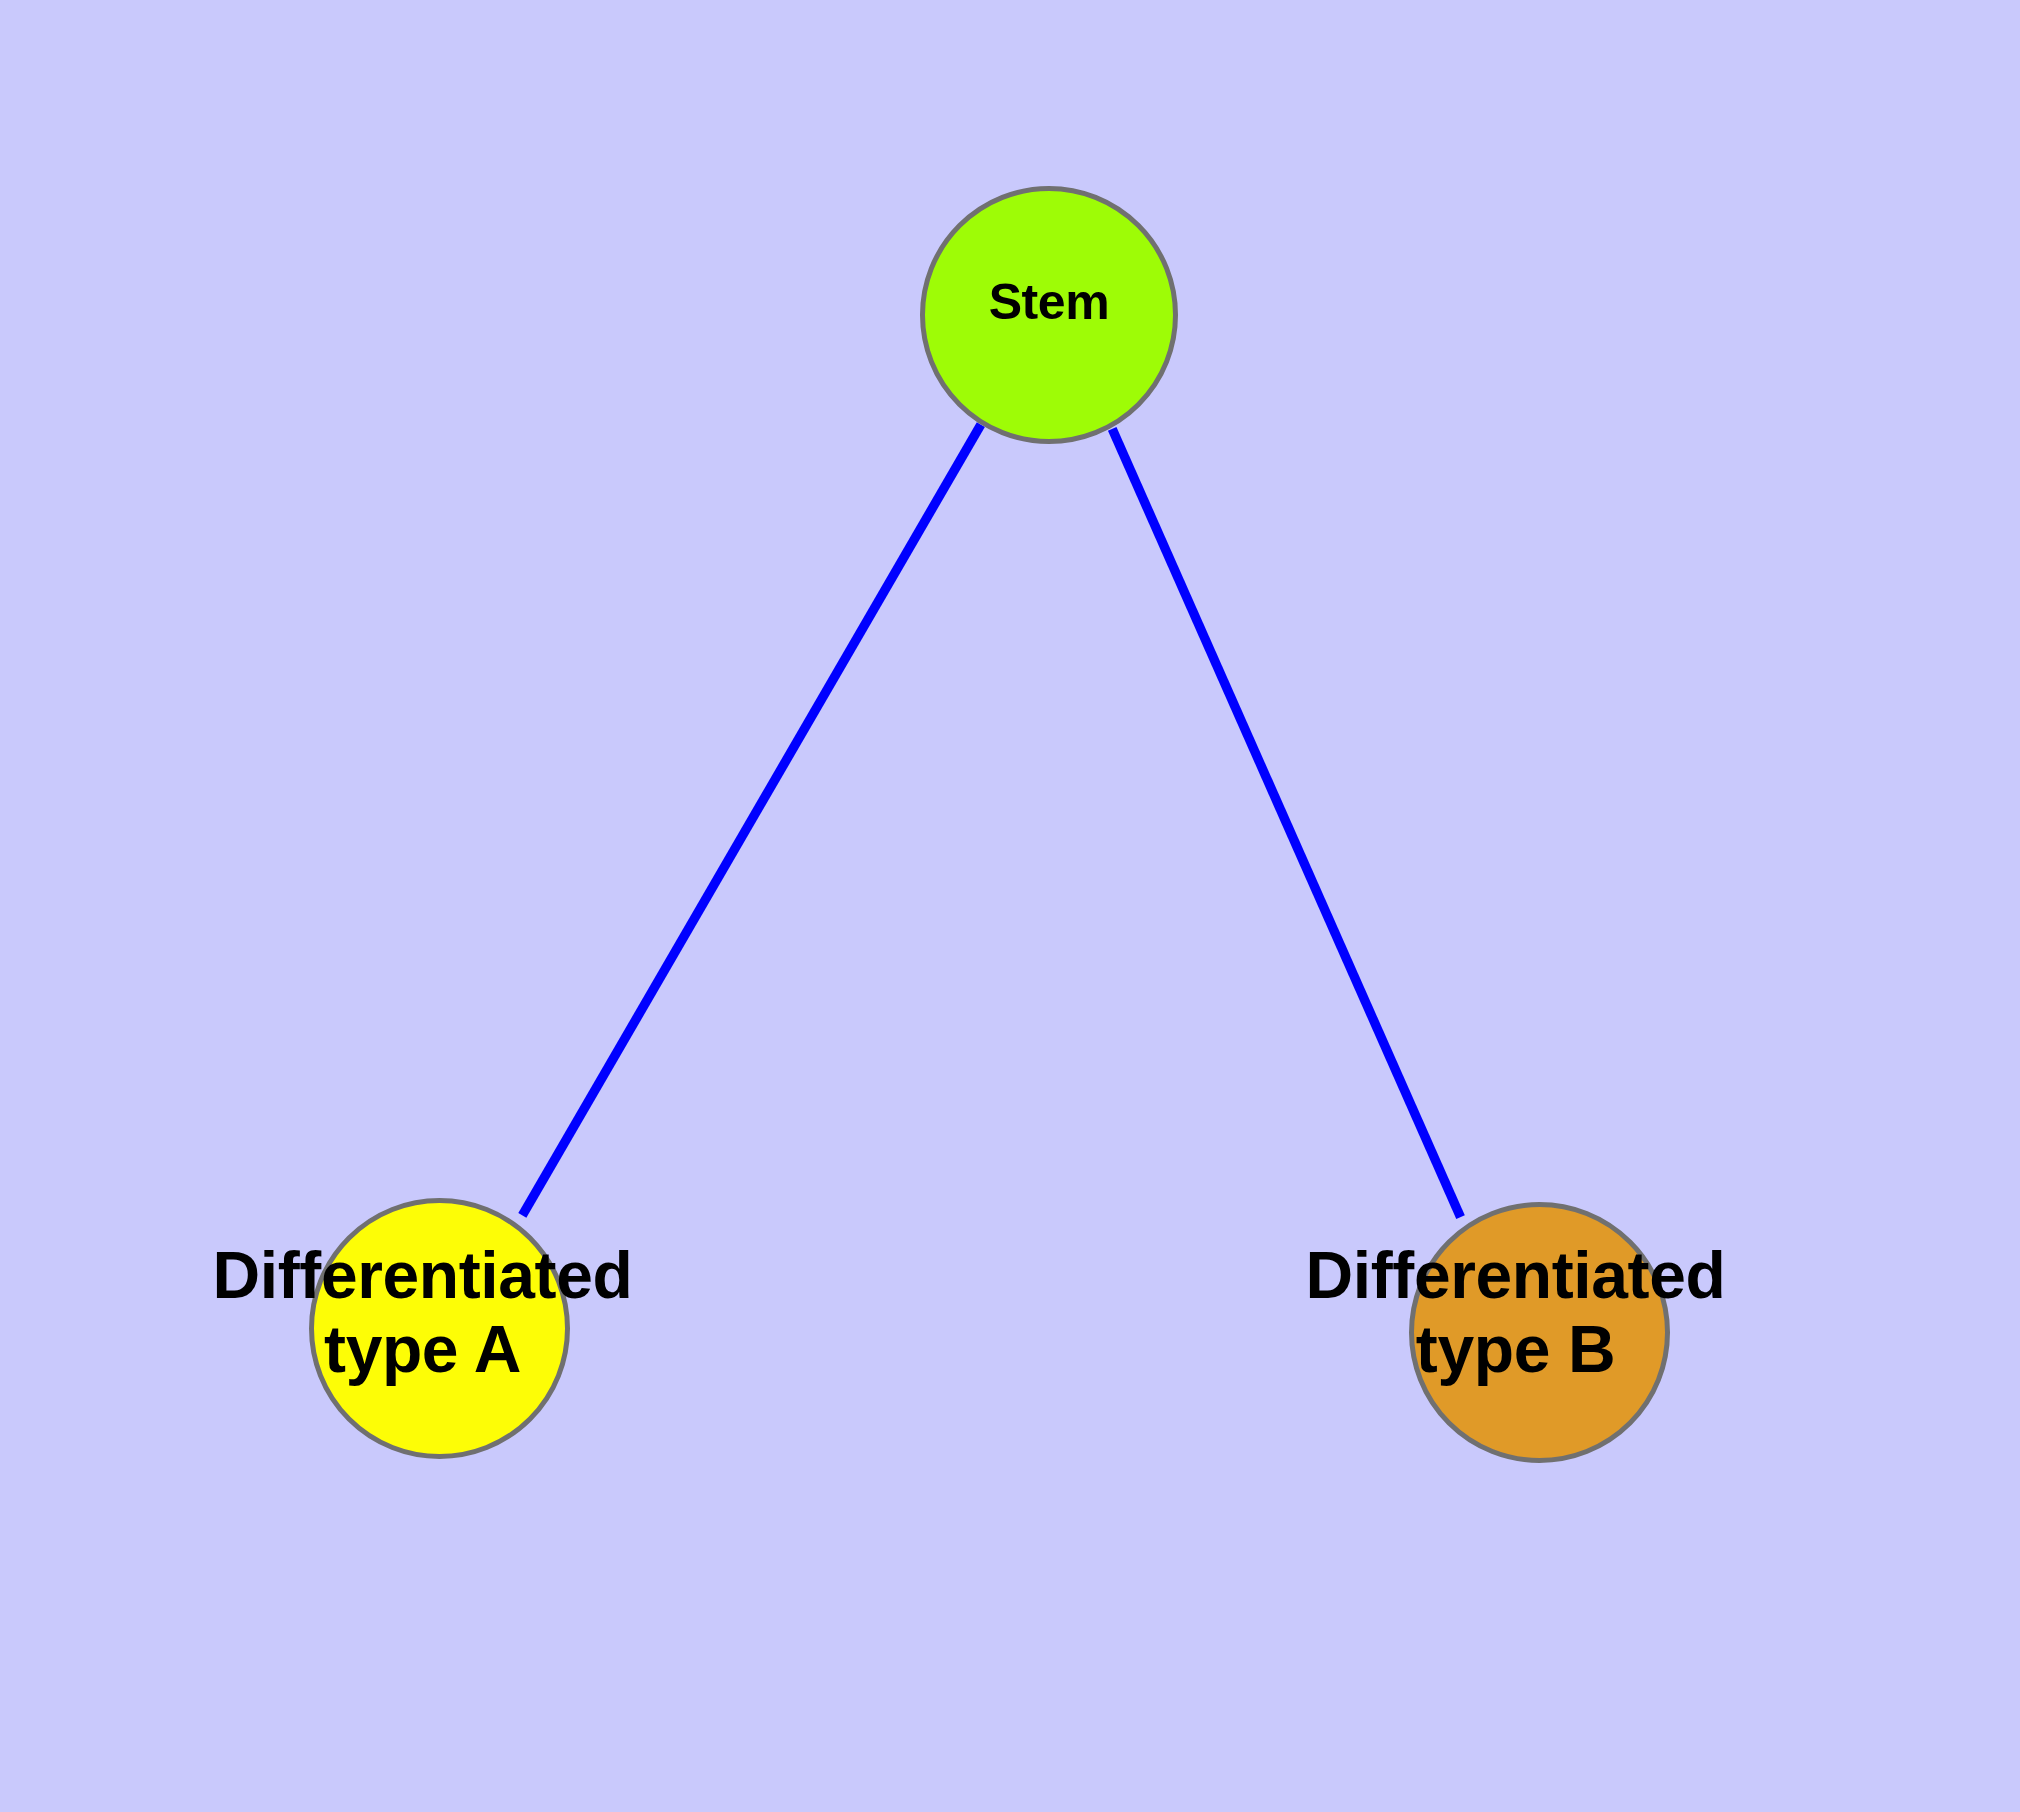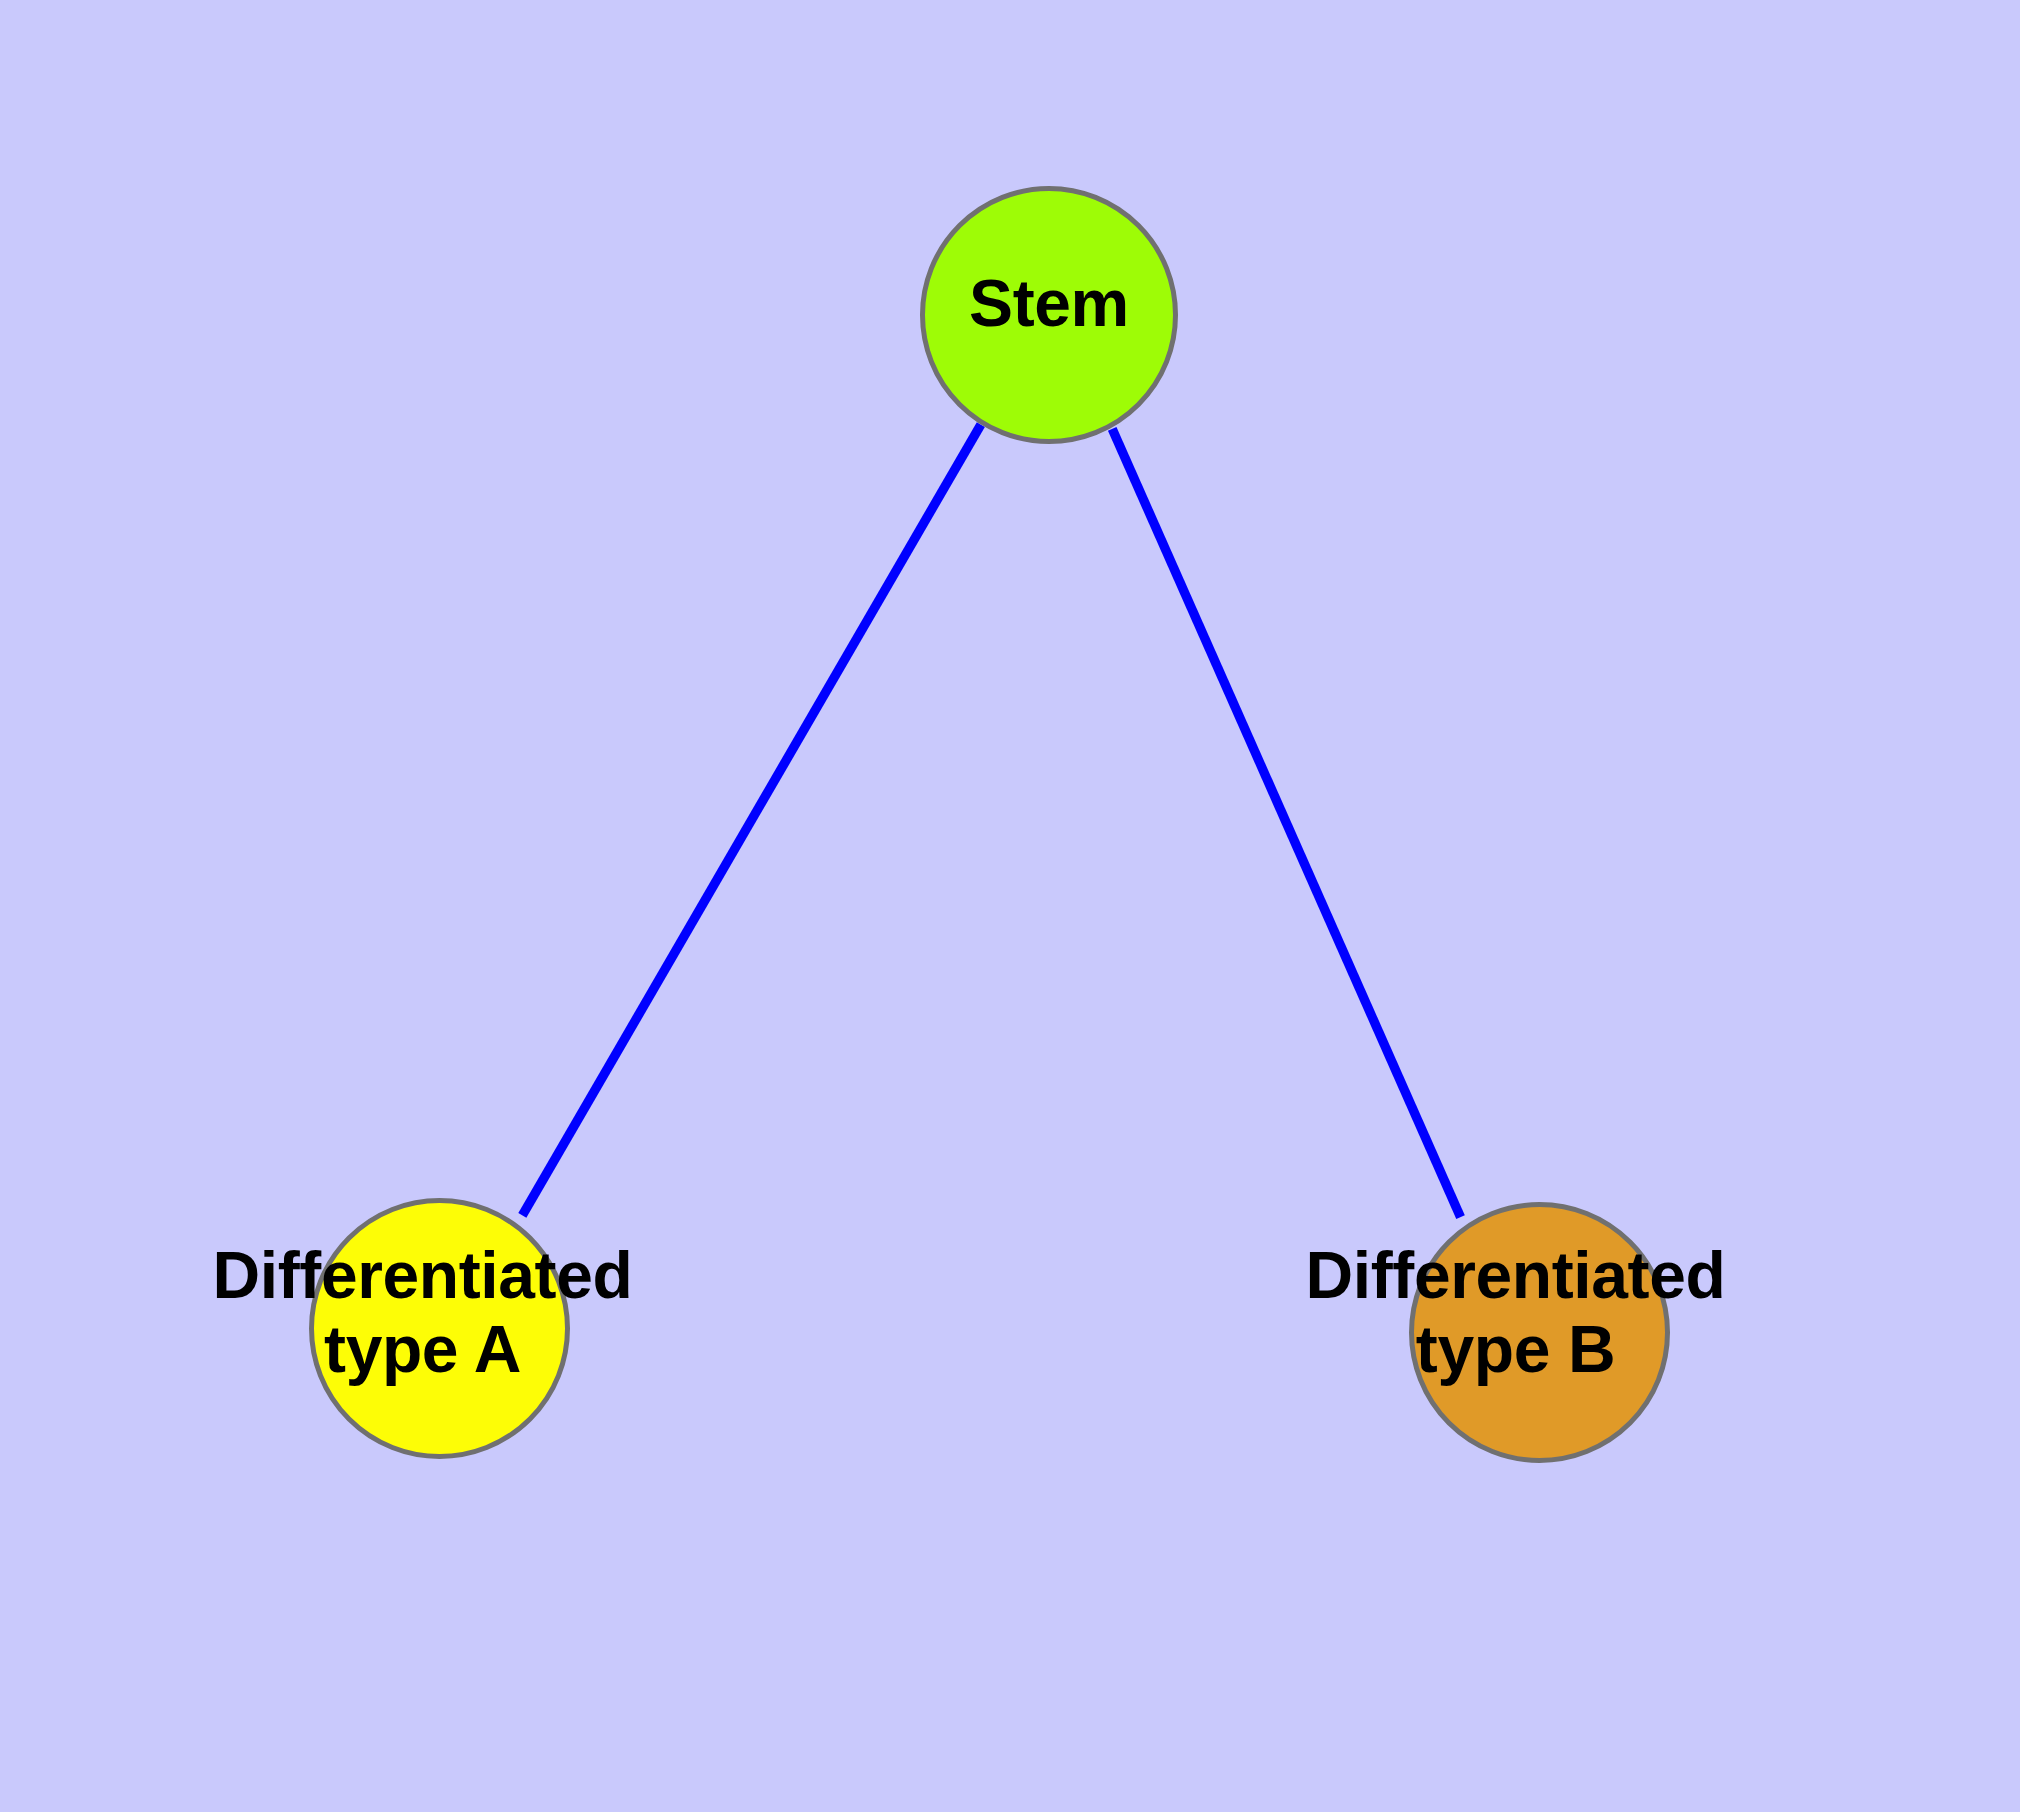--- a/index.html
+++ b/index.html
@@ -47,23 +47,23 @@
   
   #node-stem {
     left: 920px;
     top: 186px;
     width: 258px;
     height: 258px;
     background: #9efc06;
   }
   #label-stem {
     left: 793px;
-    top: 267px;
+    top: 274px;
     width: 512px;
-    font-size: 66px;
+    font-size: 50px;
   }
 
   
   #node-diff-a {
     left: 309px;
     top: 1198px;
     width: 261px;
     height: 261px;
     background: #fdfd06;
   }

